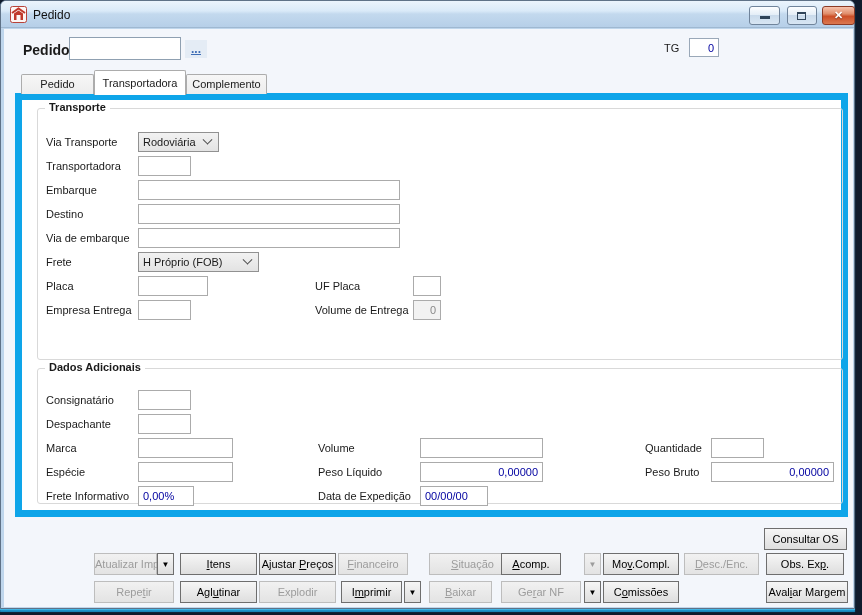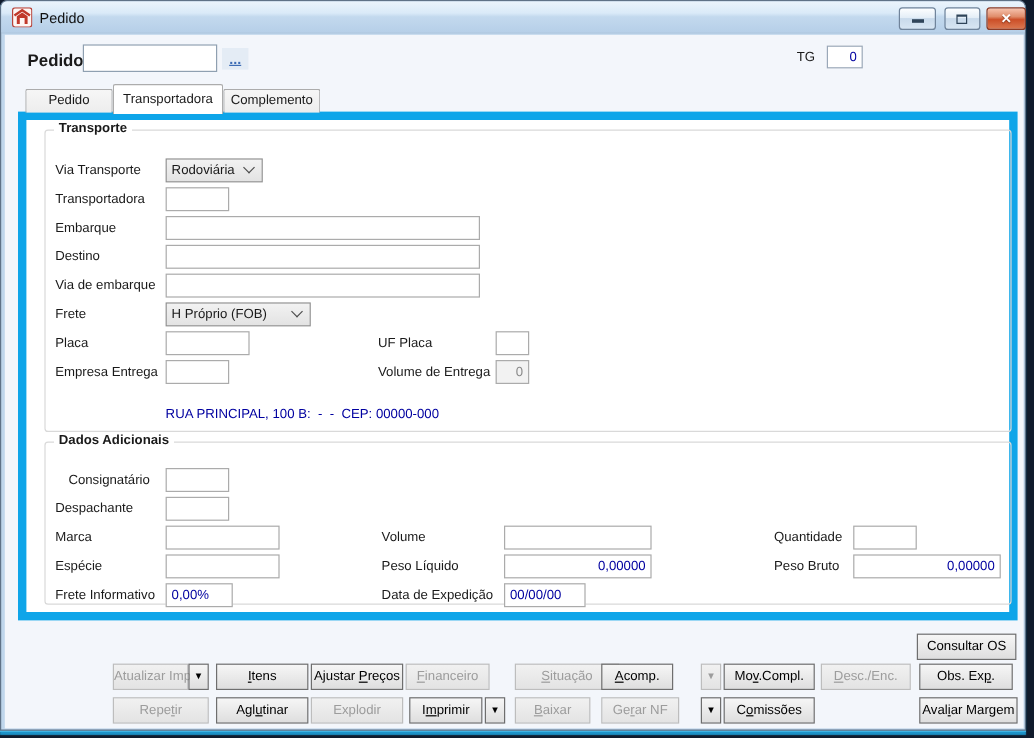--- a/index.html
+++ b/index.html
@@ -159,27 +159,26 @@
       <span class="flabel" style="left:8px;top:170px;">Placa</span>
       <input class="tinput" style="left: 100px; top: 167px; width: 70px;" value="">
       <span class="flabel" style="left:277px;top:170px;">UF Placa</span>
       <input class="tinput" style="left: 375px; top: 167px; width: 28px;" value="">
 
       <span class="flabel" style="left:8px;top:194px;">Empresa Entrega</span>
       <input class="tinput" style="left: 100px; top: 191px; width: 53px;" value="">
       <span class="flabel" style="left:277px;top:194px;">Volume de Entrega</span>
       <input class="tinput right" style="left: 375px; top: 191px; width: 28px;" disabled="" value="0">
 
-      <span class="address" style="left:100px;top:230px;">RUA PRINCIPAL, 100 B:  -  -  CEP: 00000-000</span>
     </div>
 
     <div class="groupbox gb-dados">
       <span class="legend">Dados Adicionais</span>
 
-      <span class="flabel" style="left:8px;top:24px;margin-left:11px;">Consignatário</span>
+      <span class="flabel" style="left:8px;top:24px;">Consignatário</span>
       <input class="tinput" style="left: 100px; top: 21px; width: 53px;" value="">
 
       <span class="flabel" style="left:8px;top:48px;">Despachante</span>
       <input class="tinput" style="left: 100px; top: 45px; width: 53px;" value="">
 
       <span class="flabel" style="left:8px;top:72px;">Marca</span>
       <input class="tinput" style="left: 100px; top: 69px; width: 95px;" value="">
       <span class="flabel" style="left:280px;top:72px;">Volume</span>
       <input class="tinput" style="left: 382px; top: 69px; width: 123px;" value="">
       <span class="flabel" style="left:607px;top:72px;">Quantidade</span>
@@ -212,18 +211,18 @@
   <button class="btn" style="left:602px;top:552px;width:76px;">Mo<u>v</u>.Compl.</button>
   <button class="btn dis" disabled="" style="left:683px;top:552px;width:75px;"><u>D</u>esc./Enc.</button>
   <button class="btn" style="left:765px;top:552px;width:78px;">Obs. Ex<u>p</u>.</button>
 
   <button class="btn dis" disabled="" style="left:93px;top:580px;width:80px;">Repe<u>t</u>ir</button>
   <button class="btn" style="left:179px;top:580px;width:77px;">Agl<u>u</u>tinar</button>
   <button class="btn dis" disabled="" style="left:258px;top:580px;width:77px;">Explodir</button>
   <button class="btn" style="left:340px;top:580px;width:61px;">I<u>m</u>primir</button>
   <button class="btn btn-arrow" style="left:403px;top:580px;width:17px;"><span class="arrow-down"></span></button>
   <button class="btn dis" disabled="" style="left:428px;top:580px;width:63px;"><u>B</u>aixar</button>
-  <button class="btn dis" disabled="" style="left:500px;top:580px;width:65px;">Ge<u>r</u>ar NF</button>
+  <button class="btn dis" disabled="" style="left:500px;top:580px;width:80px;">Ge<u>r</u>ar NF</button>
   <button class="btn btn-arrow" style="left:583px;top:580px;width:17px;"><span class="arrow-down"></span></button>
   <button class="btn" style="left:602px;top:580px;width:76px;">C<u>o</u>missões</button>
   <button class="btn" style="left:765px;top:580px;width:82px;">Aval<u>i</u>ar Margem</button>
 
 </div>
 
 </body></html>

